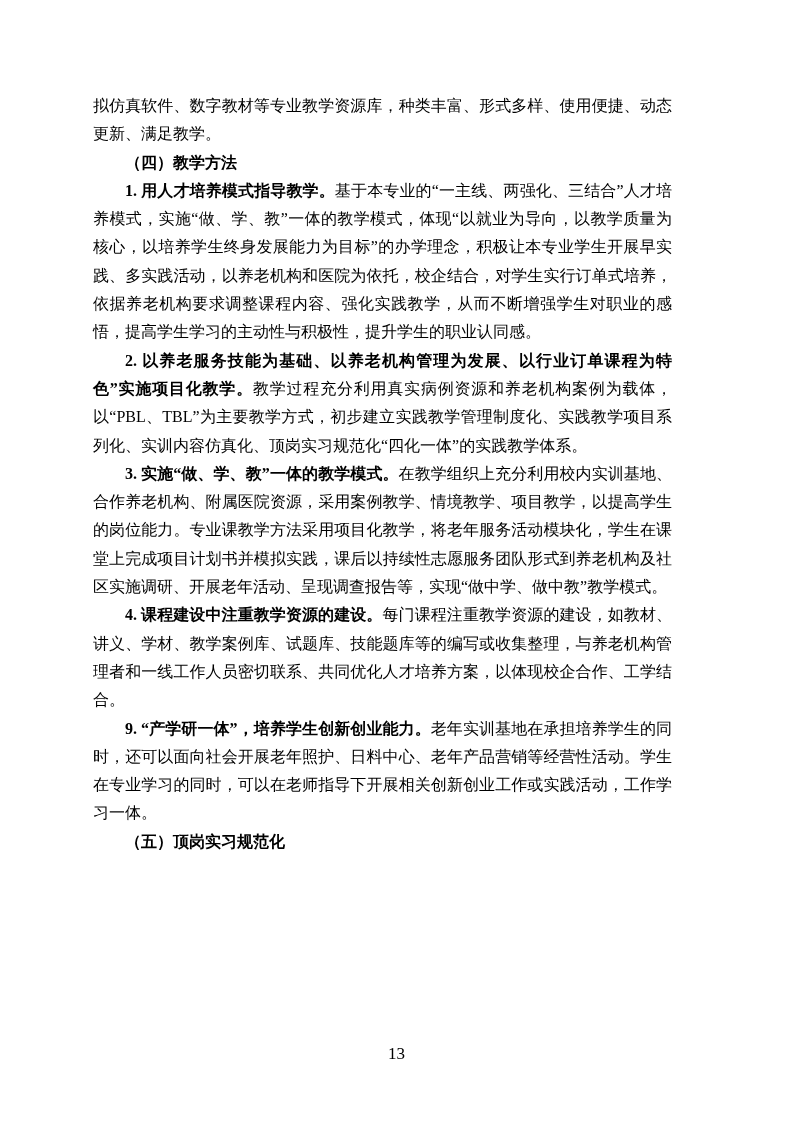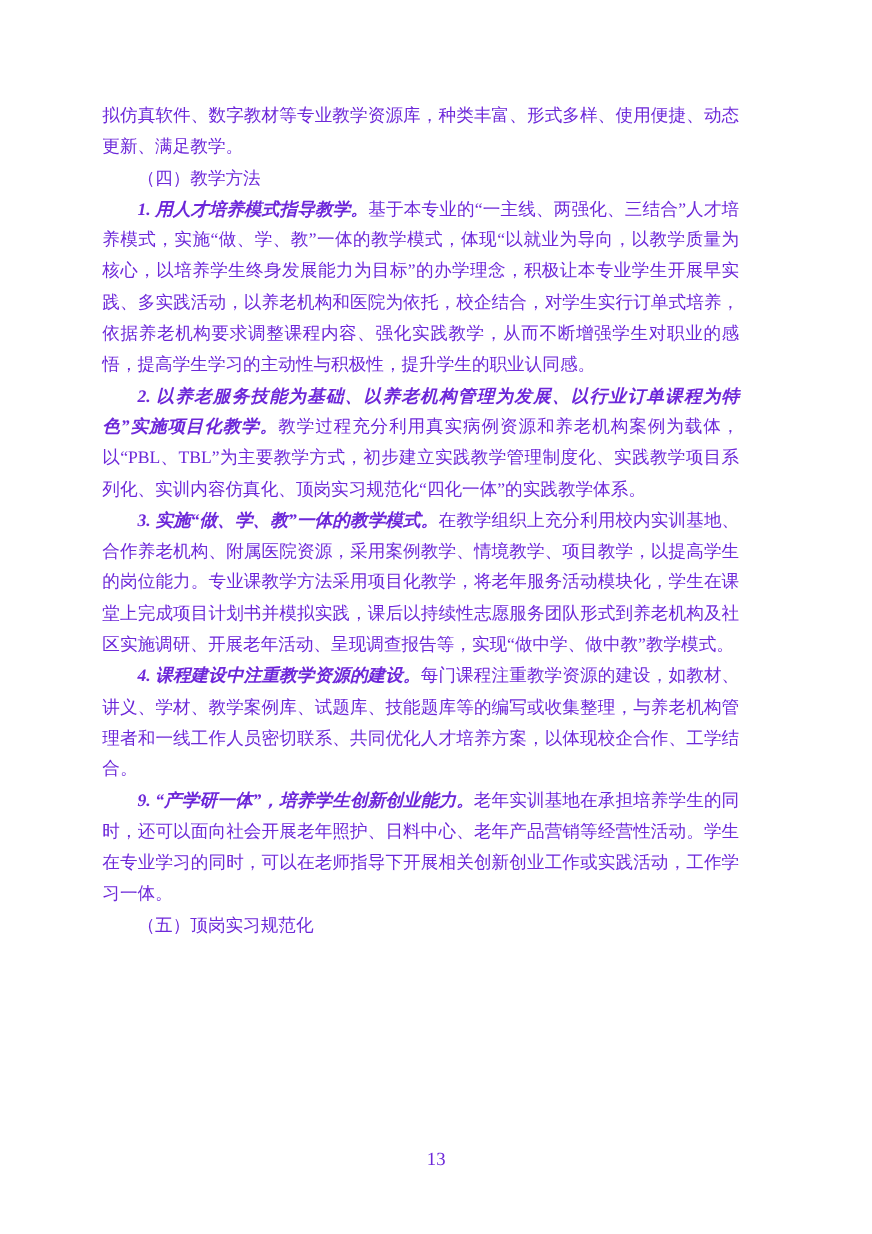--- a/index.html
+++ b/index.html
@@ -7,45 +7,44 @@
     padding: 0;
     background: #ffffff;
   }
   .page {
     position: relative;
     width: 723px;
     height: 1122px;
     background: #ffffff;
     overflow: hidden;
     font-family: "Liberation Serif", "DejaVu Serif", serif;
-    color: #6d28d9;
+    color: #000000;
   }
   .textblock {
     position: absolute;
     left: 93px;
     top: 92px;
     width: 579px;
     font-size: 16px;
     line-height: 28.3px;
     text-align: justify;
   }
   .textblock p {
     margin: 0;
     padding: 0;
     text-indent: 2em;
   }
   .textblock p.noindent {
     text-indent: 0;
   }
   .heading {
-    font-weight: normal;
+    font-weight: bold;
   }
   .lead {
     font-weight: bold;
-    font-style: italic;
   }
   .page-footer {
     position: absolute;
     left: 0;
     top: 1044px;
     width: 793px;
     text-align: center;
     font-size: 17px;
     line-height: 20px;
   }

